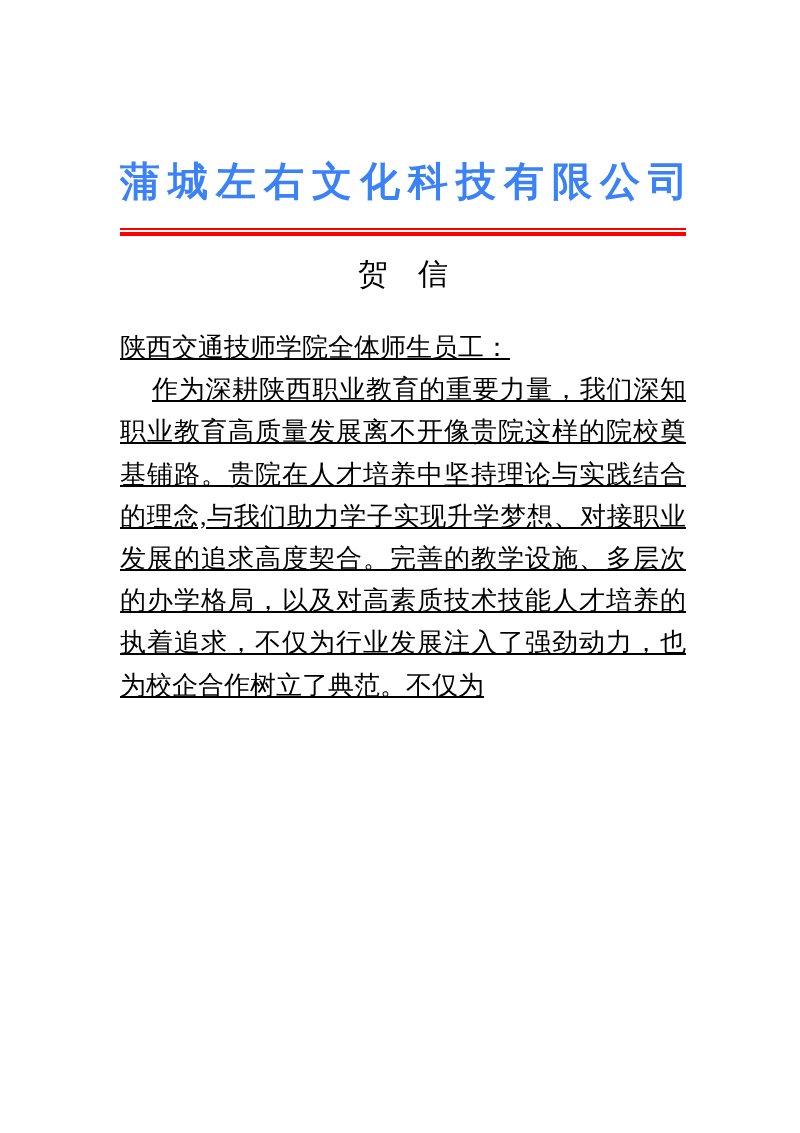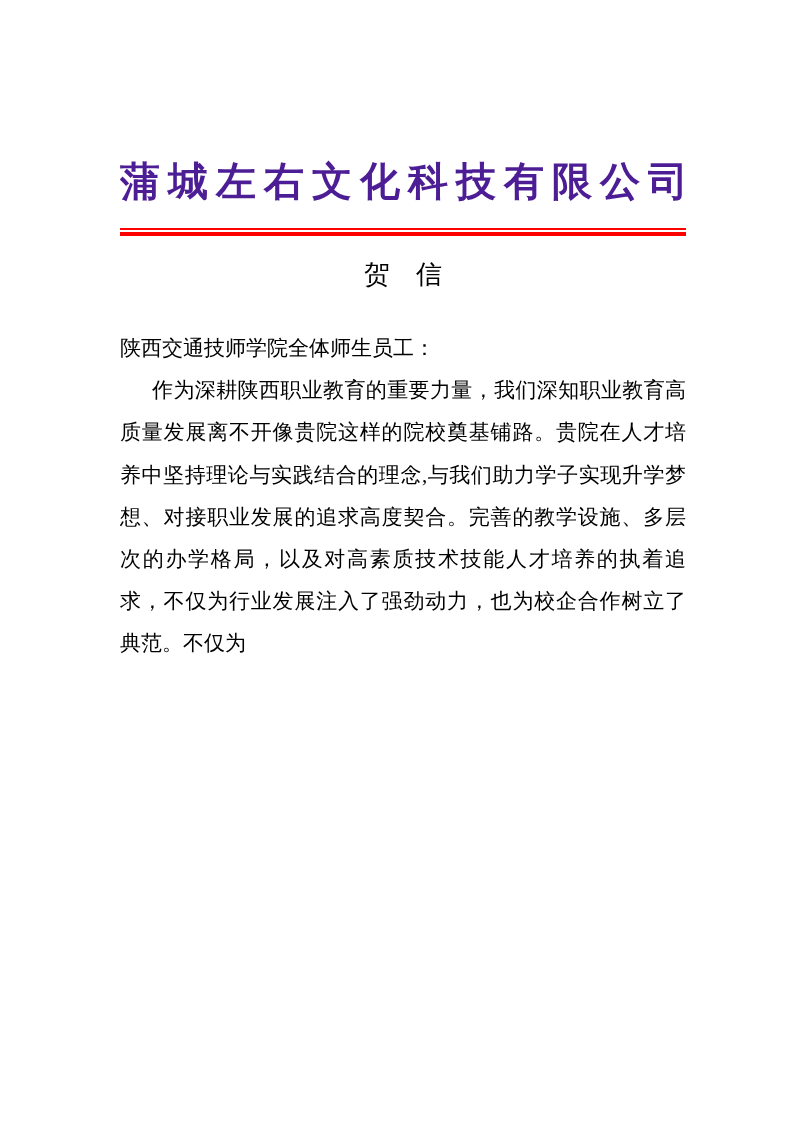--- a/index.html
+++ b/index.html
@@ -13,49 +13,50 @@
     height: 1133px;
     background: #ffffff;
     color: #000000;
     overflow: hidden;
     font-family: "Liberation Serif", serif;
   }
   .content {
     padding: 158px 114px 0 120px;
   }
   .letterhead {
-    color: #4c1d95;
+    color: #3b82f6;
     font-family: "Liberation Serif", serif;
     font-weight: bold;
     font-size: 40px;
     line-height: 48px;
     text-align: center;
     letter-spacing: 8px;
     white-space: nowrap;
   }
   .divider {
     margin-top: 22px;
     height: 2px;                 
     border-top: 2px solid #ff0000;
     border-bottom: 4px solid #ff0000;
     box-sizing: content-box;
   }
   .letter-title {
     margin: 16px 0 0 0;
     font-family: "Liberation Sans", sans-serif;
     font-weight: normal;
-    font-size: 26px;
+    font-size: 30px;
     line-height: 44px;
     text-align: center;
   }
   .letter-body {
     margin-top: 31px;
-    font-size: 21px;
+    font-size: 26px;
     line-height: 42.2px;
     text-align: justify;
+    text-decoration: underline;
   }
   .letter-body p {
     margin: 0;
   }
   .salutation {
     text-indent: 0;
   }
   .para {
     text-indent: 32px;
   }

